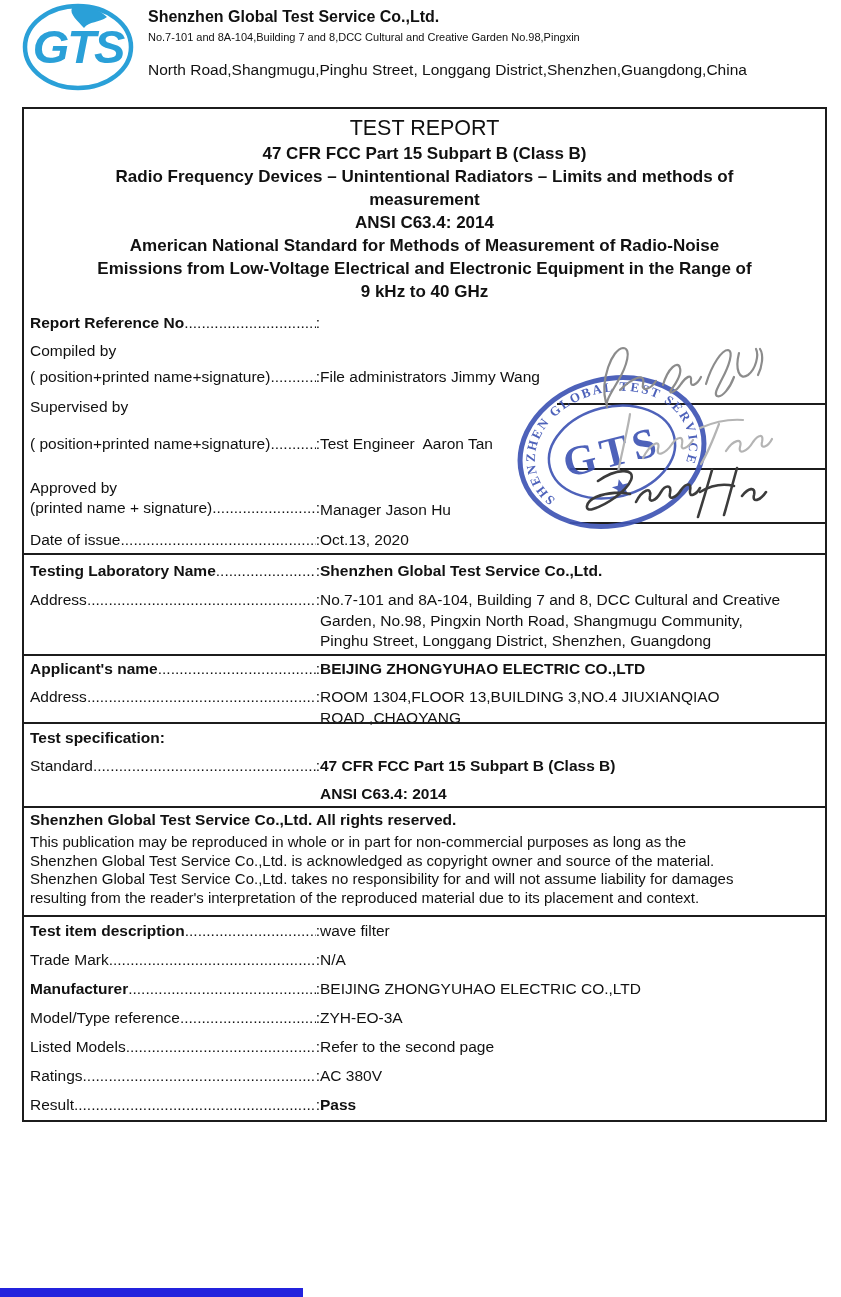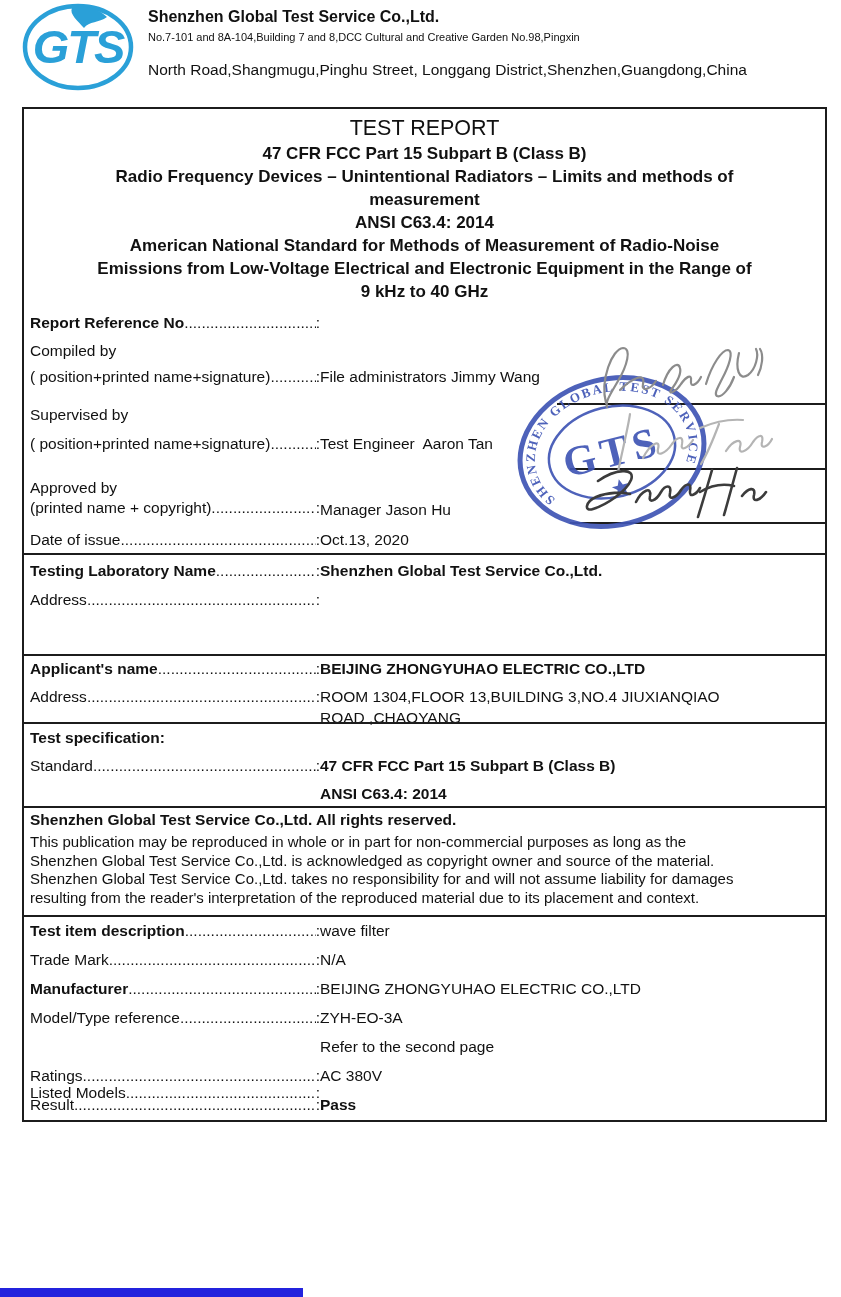--- a/index.html
+++ b/index.html
@@ -62,31 +62,31 @@
     </div>
 
     <div class="plain" style="top:232px;">Compiled by</div>
     <div class="frow" style="top:258px;">
       <span>( position+printed name+signature)</span>
       <span class="dots">........................................................................................</span>
       <span>:</span>
     </div>
     <div class="val" style="top:258px;">File administrators Jimmy Wang</div>
 
-    <div class="plain" style="top:296px;">Supervised by</div>
+    <div class="plain" style="top:288px;">Supervised by</div>
     <div class="frow" style="top:325px;">
       <span>( position+printed name+signature)</span>
       <span class="dots">........................................................................................</span>
       <span>:</span>
     </div>
     <div class="val" style="top:325px;">Test Engineer  Aaron Tan</div>
 
     <div class="plain" style="top:369px;">Approved by</div>
     <div class="frow" style="top:389px;">
-      <span>(printed name + copyright) </span>
+      <span>(printed name + signature) </span>
       <span class="dots">........................................................................................</span>
       <span>:</span>
     </div>
     <div class="val" style="top:391px;">Manager Jason Hu</div>
 
     <div class="frow" style="top:421px;">
       <span>Date of issue</span>
       <span class="dots">........................................................................................</span>
       <span>:</span>
     </div>
@@ -103,20 +103,23 @@
       <span class="dots">........................................................................................</span>
       <span>:</span>
     </div>
     <div class="val b" style="top:452px;">Shenzhen Global Test Service Co.,Ltd.</div>
 
     <div class="frow" style="top:481px;">
       <span>Address</span>
       <span class="dots">........................................................................................</span>
       <span>:</span>
     </div>
+    <div class="val" style="top:481px;">No.7-101 and 8A-104, Building 7 and 8, DCC Cultural and Creative
+Garden, No.98, Pingxin North Road, Shangmugu Community,
+Pinghu Street, Longgang District, Shenzhen, Guangdong</div>
 
     <div class="xline" style="top:545px;"></div>
 
     <div class="frow" style="top:550px;">
       <span class="b">Applicant's name</span>
       <span class="dots">........................................................................................</span>
       <span>:</span>
     </div>
     <div class="val b" style="top:550px;">BEIJING ZHONGYUHAO ELECTRIC CO.,LTD</div>
 
@@ -170,21 +173,21 @@
     </div>
     <div class="val" style="top:870px;">BEIJING ZHONGYUHAO ELECTRIC CO.,LTD</div>
 
     <div class="frow" style="top:899px;">
       <span>Model/Type reference</span>
       <span class="dots">........................................................................................</span>
       <span>:</span>
     </div>
     <div class="val" style="top:899px;">ZYH-EO-3A</div>
 
-    <div class="frow" style="top:928px;margin-top:46px;">
+    <div class="frow" style="top:928px;">
       <span>Listed Models  </span>
       <span class="dots">........................................................................................</span>
       <span>:</span>
     </div>
     <div class="val" style="top:928px;">Refer to the second page</div>
 
     <div class="frow" style="top:957px;">
       <span>Ratings</span>
       <span class="dots">........................................................................................</span>
       <span>:</span>

